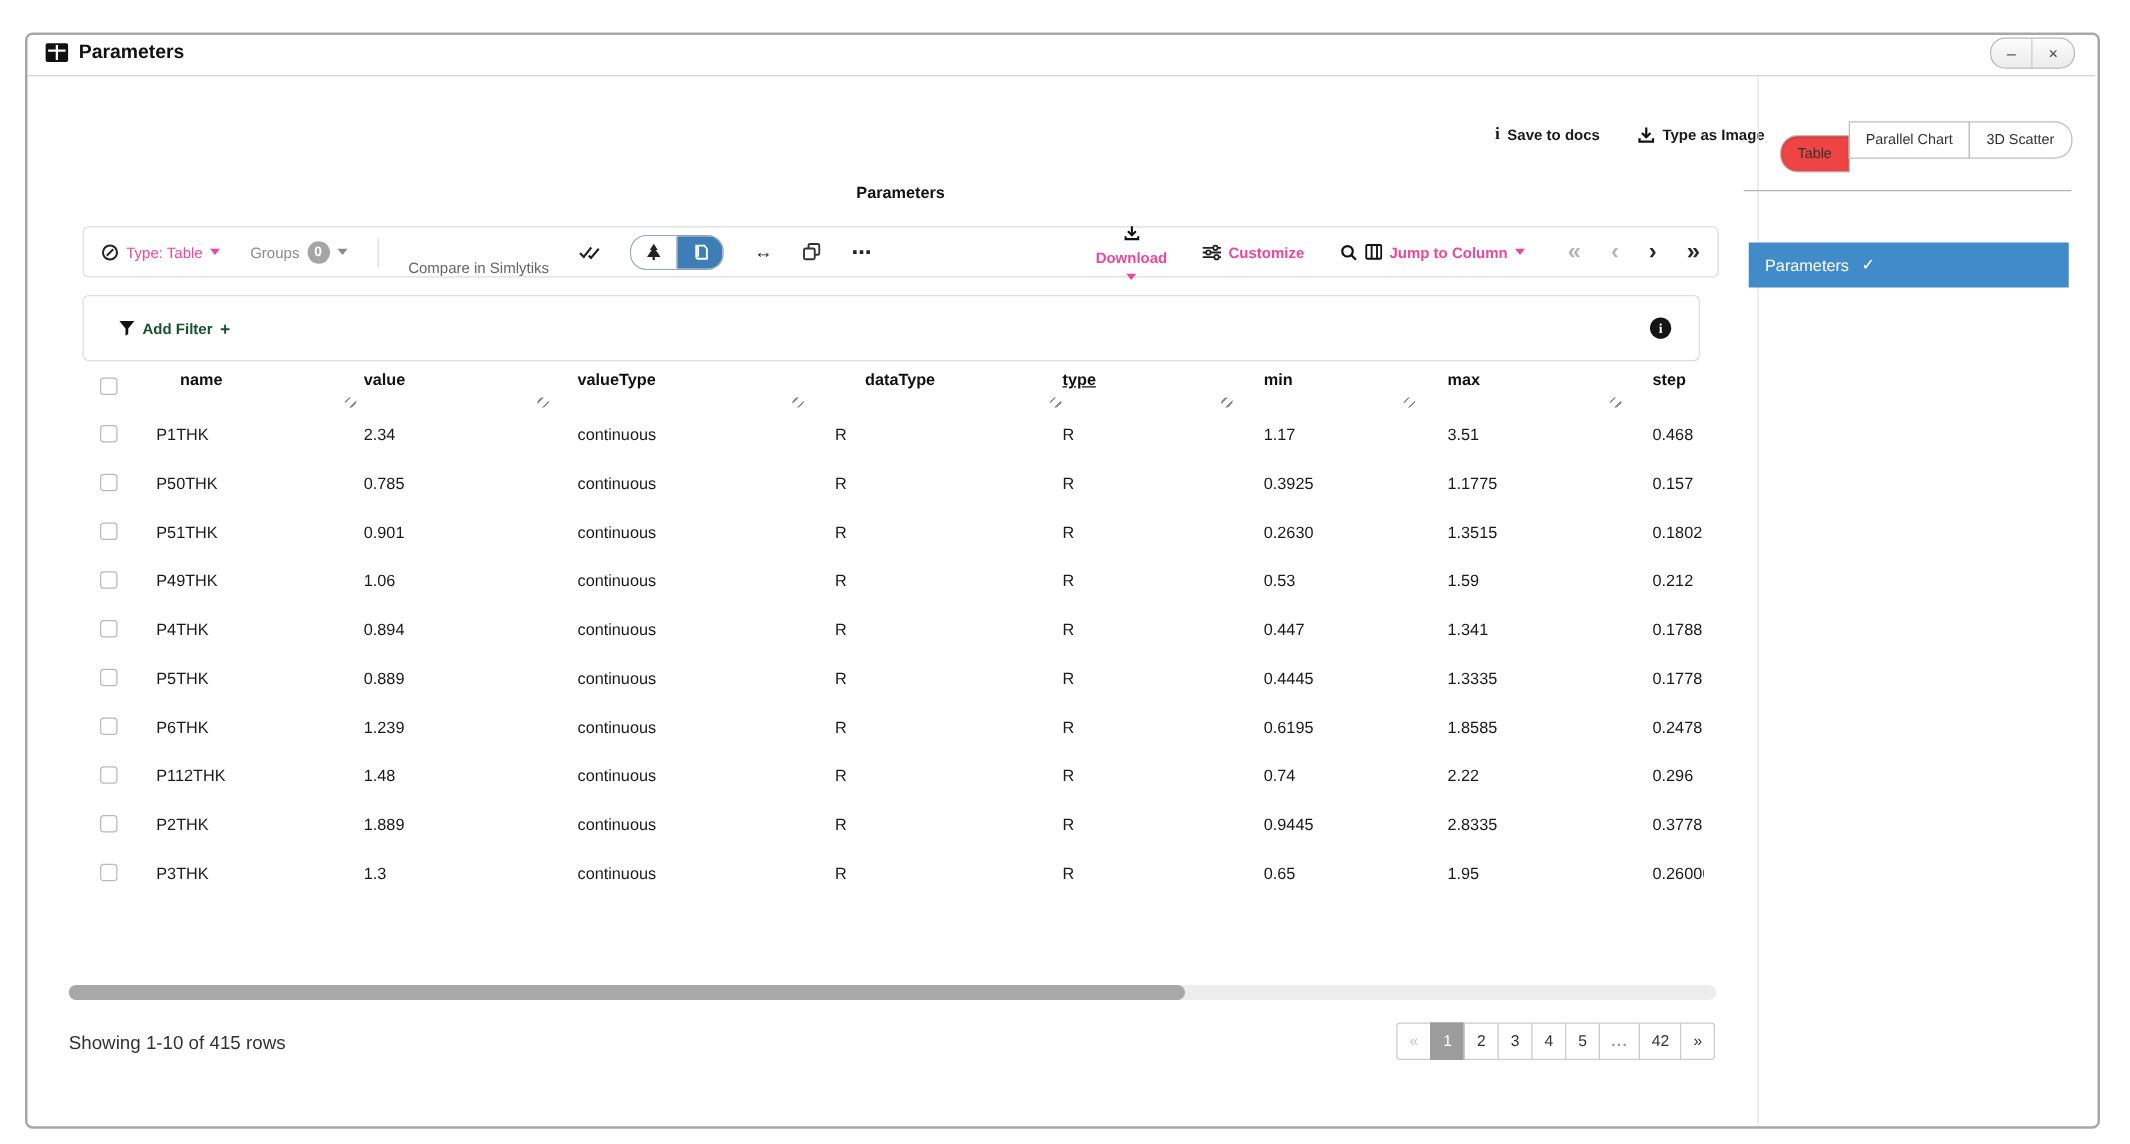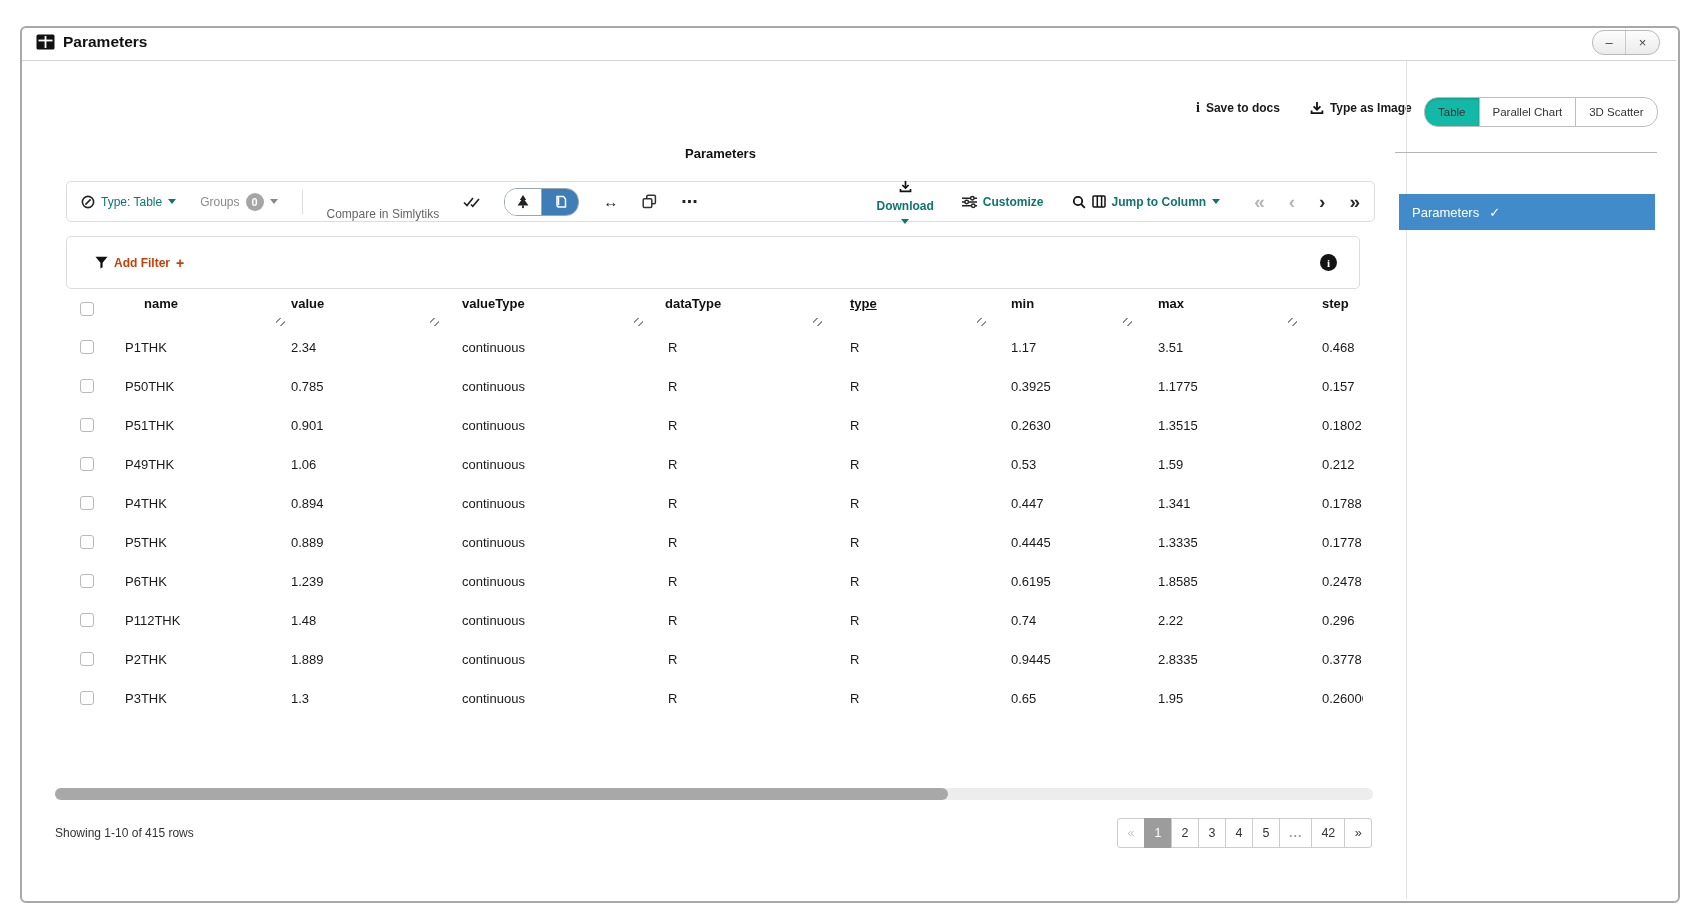--- a/index.html
+++ b/index.html
@@ -19,51 +19,51 @@
   .save-actions{left:1196px;top:96px;height:24px;display:flex;gap:30px;align-items:center;}
   .save-act{display:flex;align-items:center;gap:6px;font-size:12px;font-weight:700;color:#1a1a1a;cursor:pointer;}
   .i-serif{font-family:"Liberation Serif","DejaVu Serif",serif;font-weight:700;font-style:normal;font-size:14px;line-height:12px;}
 
   
   .panel-vline{left:1406px;top:61px;width:1px;height:838px;background:#e2e2e2;}
   .vtabs{left:1424px;top:97px;height:30px;display:flex;}
   .vtab{height:30px;padding:0 13px;border:1px solid #bdbdbd;background:#fff;font-size:11.5px;color:#333;margin-left:-1px;cursor:pointer;font-family:inherit;}
   .vtab:first-child{border-radius:14px 0 0 14px;margin-left:0;}
   .vtab:last-child{border-radius:0 14px 14px 0;}
-  .vtab.sel{background:#14b8a6;box-shadow:inset 0 1px 2px rgba(0,0,0,.18);}
+  .vtab.sel{background:#ef4444;box-shadow:inset 0 1px 2px rgba(0,0,0,.18);margin-top:11px;}
   .panel-hline{left:1395px;top:152px;width:262px;height:1px;background:#b5b5b5;}
   .assembly-btn{left:1399px;top:160px;width:256px;height:34px;background:#f6f6f6;border:1px solid #c9c9c9;display:flex;align-items:center;gap:7px;padding-left:13px;box-sizing:border-box;font-size:12.5px;color:#1a1a1a;cursor:pointer;}
   .caret-right{width:0;height:0;border-top:4px solid transparent;border-bottom:4px solid transparent;border-left:6px solid #111;}
   .param-row{left:1399px;top:194px;width:256px;height:36px;background:#428bca;color:#fff;display:flex;align-items:center;gap:10px;padding-left:13px;box-sizing:border-box;font-size:13px;cursor:pointer;}
   .param-check{font-size:13px;font-weight:700;}
 
   
   .heading{left:66px;top:146px;width:1309px;text-align:center;font-size:13px;font-weight:700;color:#111;}
 
   
   .toolbar{left:66px;top:181px;width:1309px;height:41px;border:1px solid #ddd;border-radius:5px;box-sizing:border-box;display:flex;align-items:center;justify-content:space-between;padding:0 14px;background:#fff;}
   .tb-group{display:flex;align-items:center;gap:24px;}
-  .tb-item{display:flex;align-items:center;gap:6px;font-size:12px;color:#0f766e;cursor:pointer;white-space:nowrap;}
+  .tb-item{display:flex;align-items:center;gap:6px;font-size:12px;color:#ec4899;cursor:pointer;white-space:nowrap;}
   .tb-muted{color:#8a8a8a;}
   .caret-down{width:0;height:0;border-left:4px solid transparent;border-right:4px solid transparent;border-top:5px solid currentColor;display:inline-block;}
   .badge{width:18px;height:18px;border-radius:50%;background:#a5a5a5;color:#fff;font-size:11px;font-weight:700;display:inline-flex;align-items:center;justify-content:center;}
   .vsep{width:1px;height:24px;background:#ddd;}
   .toggle{display:flex;height:26px;border-radius:13px;overflow:hidden;border:1px solid #9aa7b0;cursor:pointer;}
   .tseg{width:36px;display:flex;align-items:center;justify-content:center;}
   .tseg.on{background:#3c7eb5;}
   .tseg.off{background:#fff;border-right:1px solid #9aa7b0;}
   .hchar{font-size:15px;font-weight:700;color:#222;}
   .dots{font-size:16px;font-weight:700;color:#222;letter-spacing:1px;}
   .chev{font-size:19px;font-weight:700;line-height:18px;cursor:pointer;}
   .chev.dis{color:#b5b5b5;} .chev.en{color:#2b2b2b;}
   .chev-group{display:flex;align-items:center;gap:24px;margin-left:6px;}
 
   
   .filterbox{left:66px;top:236px;width:1294px;height:53px;border:1px solid #ddd;border-radius:5px;box-sizing:border-box;display:flex;align-items:center;justify-content:space-between;padding:0 22px 0 28px;background:#fff;}
-  .addfilter{display:flex;align-items:center;gap:6px;font-size:12px;font-weight:600;color:#c2410c;cursor:pointer;}
+  .addfilter{display:flex;align-items:center;gap:6px;font-size:12px;font-weight:600;color:#14532d;cursor:pointer;}
   .info-circle{width:17px;height:17px;border-radius:50%;background:#141414;color:#fff;display:flex;align-items:center;justify-content:center;font-size:11px;cursor:pointer;}
 
   
   .thead{left:0;top:296px;width:1380px;height:32px;overflow:hidden;}
   .th{position:absolute;top:0;height:32px;font-size:13px;font-weight:700;color:#111;}
   .sort-handle{position:absolute;bottom:2px;right:0;width:9px;height:8px;background:repeating-linear-gradient(135deg,transparent 0 2.2px,#8f8f8f 2.2px 3.6px,transparent 3.6px 5.8px);cursor:col-resize;}
   .cb{position:absolute;left:80px;width:14px;height:14px;border:1.5px solid #b9b9b9;border-radius:3px;background:#fff;box-sizing:border-box;cursor:pointer;}
   .tbody{left:0;top:328px;width:1380px;height:392px;overflow:hidden;}
   .trow{position:relative;height:39px;}
   .trow .cb{top:12px;}
@@ -71,21 +71,21 @@
   .c-name{left:125px;width:150px;} .c-value{left:291px;width:150px;}
   .c-vtype{left:462px;width:170px;} .c-dtype{left:668px;width:160px;}
   .c-type{left:850px;width:140px;} .c-min{left:1011px;width:130px;}
   .c-max{left:1158px;width:140px;} .c-step{left:1322px;width:41px;}
 
   
   .hscroll-track{left:55px;top:788px;width:1318px;height:12px;background:#ededed;border-radius:6px;cursor:pointer;}
   .hscroll-thumb{position:absolute;left:0;top:0;width:893px;height:12px;background:#a8a8a8;border-radius:6px;cursor:grab;}
 
   
-  .showing{left:55px;top:826px;font-size:12px;color:#333;}
+  .showing{left:55px;top:826px;font-size:15px;color:#333;}
   .pagination{left:1117px;top:818px;display:flex;}
   .pg{min-width:28px;height:30px;padding:0 9px;margin-left:-1px;border:1px solid #ccc;background:#fff;font-size:12.5px;color:#333;cursor:pointer;box-sizing:border-box;font-family:inherit;}
   .pg:first-child{margin-left:0;border-radius:3px 0 0 3px;}
   .pg:last-child{border-radius:0 3px 3px 0;}
   .pg.active{background:#9c9c9c;color:#fff;border-color:#9c9c9c;}
   .pg.disabled{color:#c4c4c4;}
   .pg.dots{color:#999;}
 
   svg{display:block;}
 </style>
@@ -251,21 +251,21 @@
       <span style="font-size:14px;font-weight:700;">+</span>
     </span>
     <span class="info-circle i-serif">i</span>
   </div>
 
   <div class="abs thead">
     <span class="cb" style="top:6px;"></span>
     <div class="th" style="left:125px;width:141px;margin-left:19px;"><span>name</span><span class="sort-handle"></span></div>
     <div class="th" style="left:291px;width:148px;"><span>value</span><span class="sort-handle"></span></div>
     <div class="th" style="left:462px;width:181px;"><span>valueType</span><span class="sort-handle"></span></div>
-    <div class="th" style="left:665px;width:157px;"><span>dataType</span><span class="sort-handle"></span></div>
+    <div class="th" style="left:692px;width:157px;"><span>dataType</span><span class="sort-handle"></span></div>
     <div class="th" style="left:850px;width:136px;text-decoration:underline;"><span>type</span><span class="sort-handle"></span></div>
     <div class="th" style="left:1011px;width:121px;"><span>min</span><span class="sort-handle"></span></div>
     <div class="th" style="left:1158px;width:139px;"><span>max</span><span class="sort-handle"></span></div>
     <div class="th" style="left:1322px;width:41px;"><span>step</span></div>
   </div>
 
   <div class="abs tbody">
     <div class="trow">
       <span class="cb"></span>
       <span class="cell c-name">P1THK</span>

